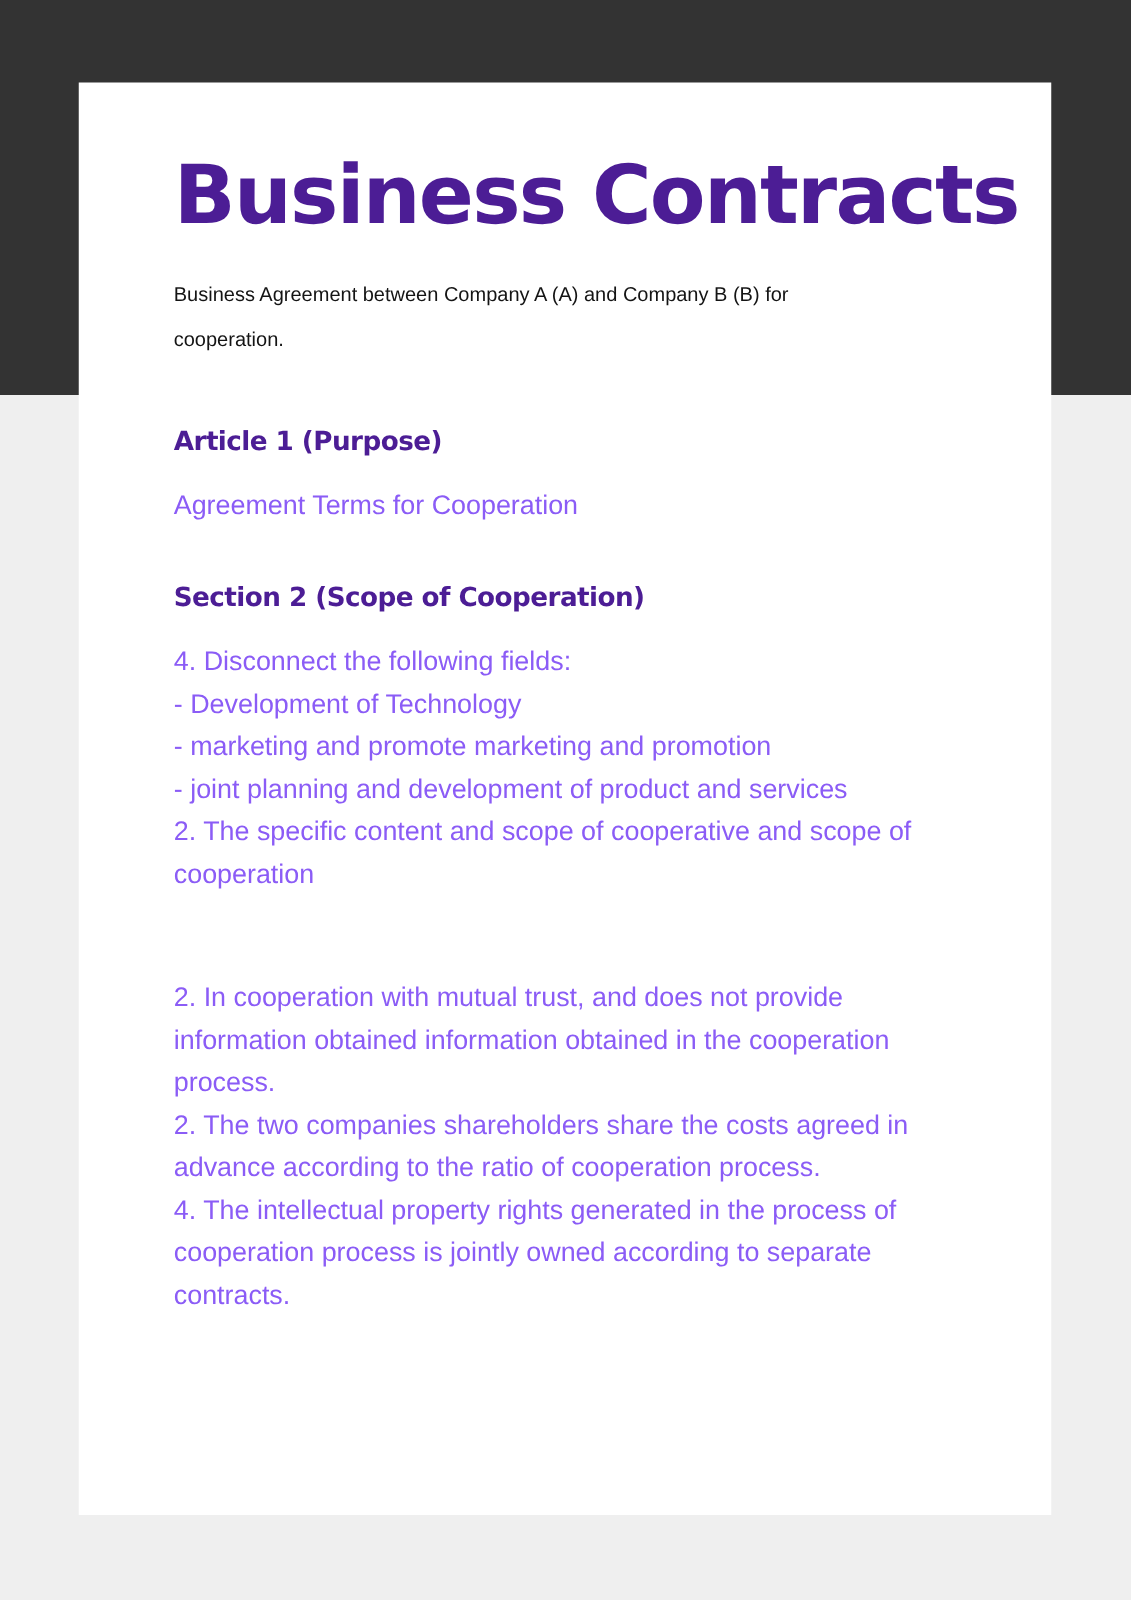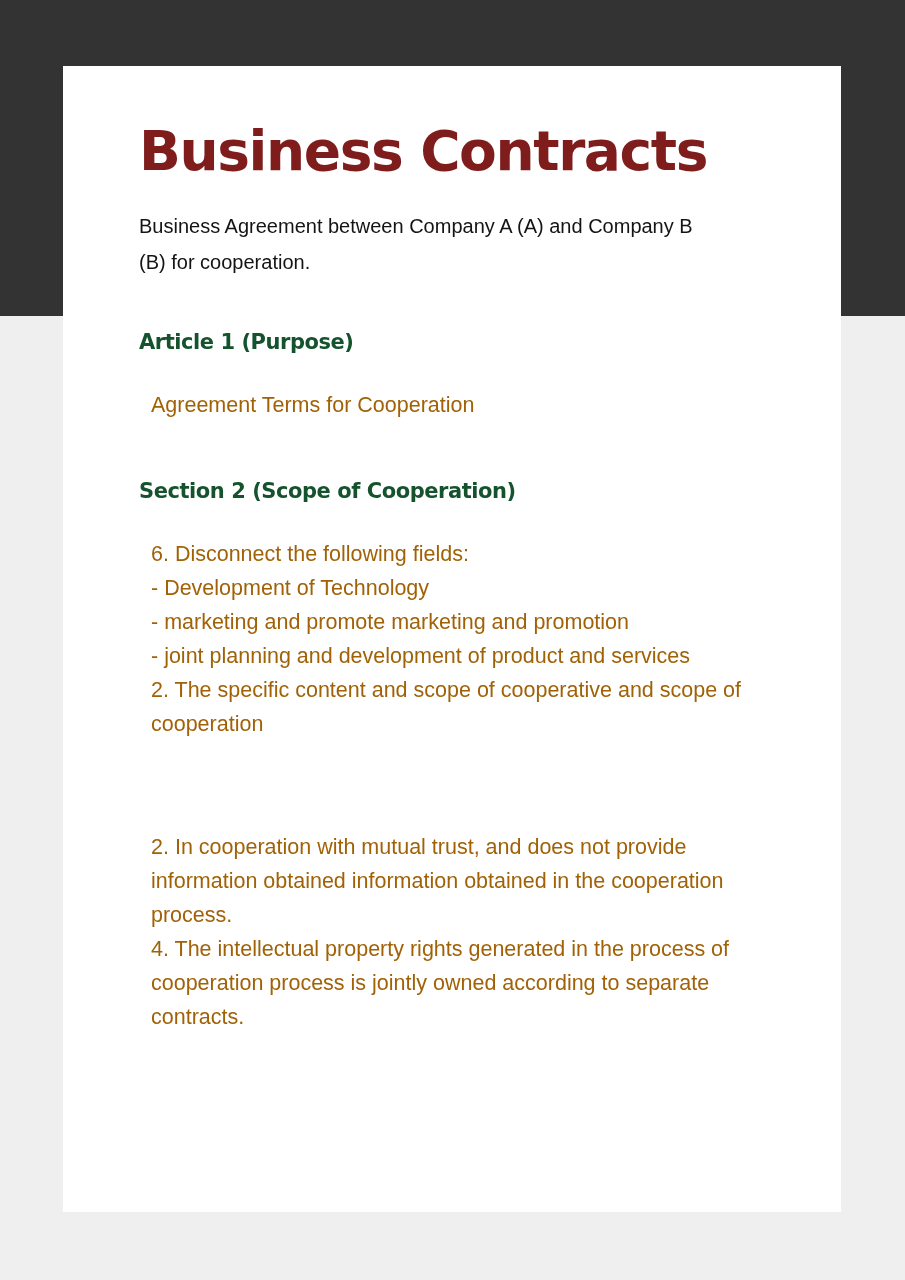--- a/index.html
+++ b/index.html
@@ -39,63 +39,63 @@
     height: 1146px;
     background: #ffffff;
     box-sizing: border-box;
     padding: 0 76px;
     overflow: hidden;
   }
 
   #doc-title {
     margin: 0;
     padding-top: 56px;
-    font-size: 55px;
+    font-size: 65px;
     font-weight: 900;
     letter-spacing: -1.4px;
     line-height: 1.08;
-    color: #7f1d1d;
+    color: #4c1d95;
     font-family: "DejaVu Sans", sans-serif;
     white-space: nowrap;
   }
 
   #doc-subtitle {
     margin: 0;
     padding-top: 27px;
-    font-size: 20px;
+    font-size: 16px;
     font-weight: 400;
     line-height: 36px;
     color: #141414;
     max-width: 575px;
   }
 
   .doc-section {
     margin: 0;
     padding: 0;
   }
   .section-gap-1 { padding-top: 49px; }
   .section-gap { padding-top: 44px; }
 
   .section-heading {
     margin: 0;
     font-size: 21px;
     font-weight: 900;
     letter-spacing: -0.45px;
     line-height: 26px;
-    color: #14532d;
+    color: #4c1d95;
     font-family: "DejaVu Sans", sans-serif;
   }
 
   .section-body {
-    margin: 12px;
+    margin: 0;
     padding-top: 21px;
     font-size: 21.5px;
     font-weight: 400;
     line-height: 34px;
-    color: #a16207;
+    color: #8b5cf6;
   }
   .section-body .line {
     display: block;
     white-space: nowrap;
   }
   .section-body .para {
     display: block;
     white-space: normal;
   }
 </style>
@@ -114,28 +114,29 @@
   <div id="sections-container">
       <div class="doc-section section-gap-1">
         <h2 class="section-heading">Article 1 (Purpose)</h2>
         <div class="section-body">
           <span class="line">Agreement Terms for Cooperation</span>
         </div>
       </div>
       <div class="doc-section section-gap">
         <h2 class="section-heading">Section 2 (Scope of Cooperation)</h2>
         <div class="section-body">
-          <span class="line">6. Disconnect the following fields:</span>
+          <span class="line">4. Disconnect the following fields:</span>
           <span class="line">- Development of Technology</span>
           <span class="line">- marketing and promote marketing and promotion</span>
           <span class="line">- joint planning and development of product and services</span>
           <span class="para">2. The specific content and scope of cooperative and scope of cooperation</span>
         </div>
       </div>
       <div class="doc-section section-gap">
         <div class="section-body">
           <span class="para">2. In cooperation with mutual trust, and does not provide information obtained information obtained in the cooperation process.</span>
+          <span class="para">2. The two companies shareholders share the costs agreed in advance according to the ratio of cooperation process.</span>
           <span class="para">4. The intellectual property rights generated in the process of cooperation process is jointly owned according to separate contracts.</span>
         </div>
       </div>
     </div>
 
 </div>
 
 </body></html>

